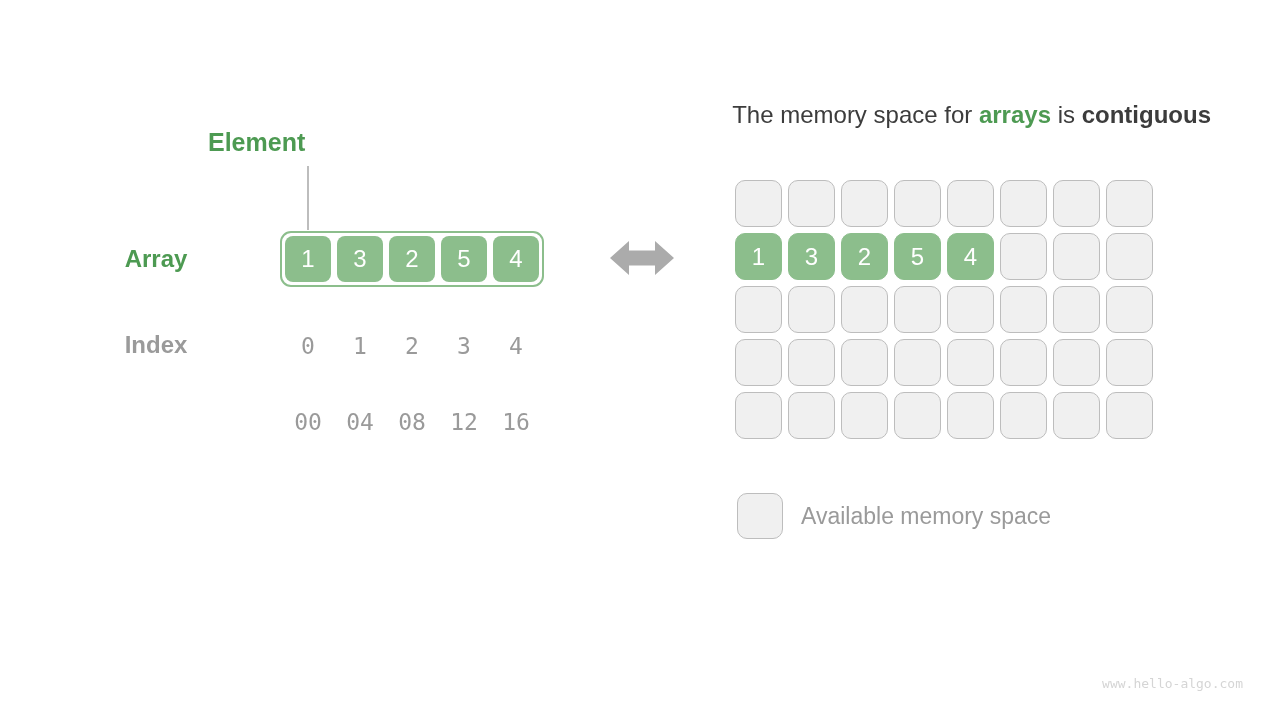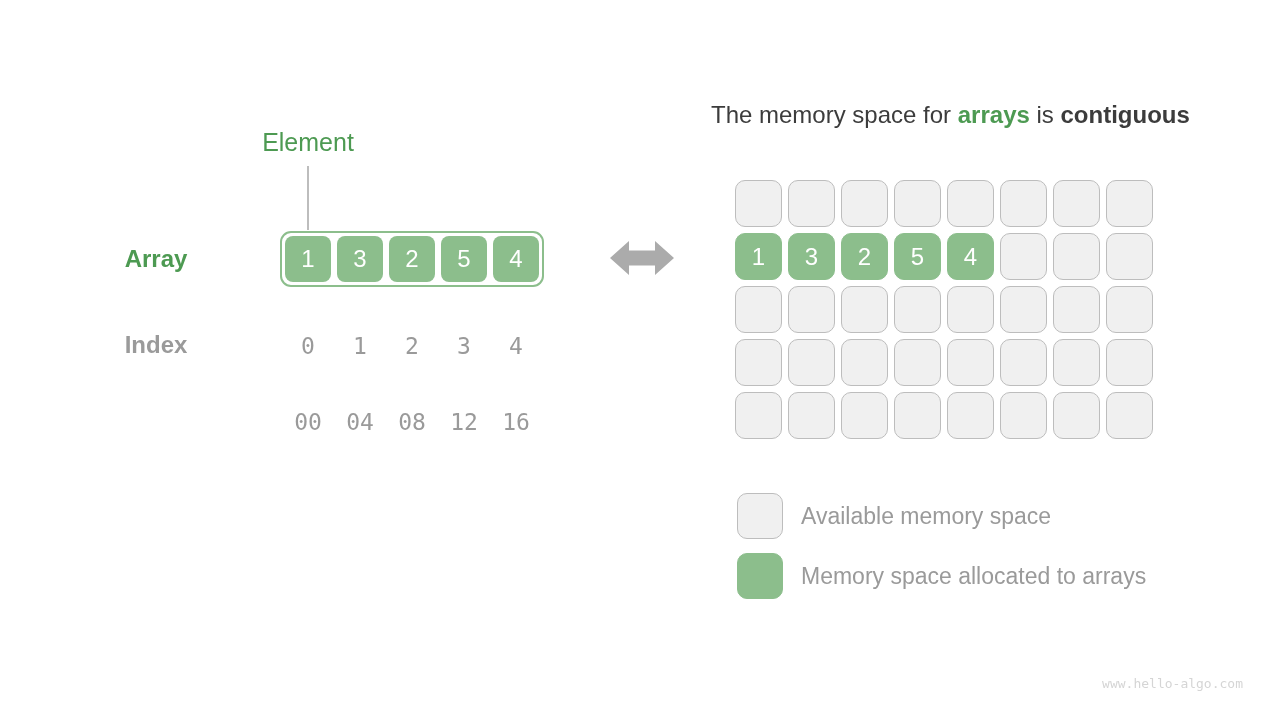--- a/index.html
+++ b/index.html
@@ -22,21 +22,21 @@
     height: 720px;
     background: var(--white);
     overflow: hidden;
     font-family: "Liberation Sans", sans-serif;
   }
   .abs { position: absolute; }
 
   
   .element-label {
     left: 208px; top: 128px; width: 200px; height: 28px;
-    text-align: center; font-size: 25px; font-weight: normal;
+    font-size: 25px; font-weight: bold;
     color: var(--green-dark); line-height: 28px;
   }
   .pointer-line {
     left: 307px; top: 166px; width: 2px; height: 64px;
     background: var(--line);
   }
   .row-label {
     left: 16px; width: 280px; height: 28px;
     text-align: center; font-size: 24px; font-weight: bold;
     line-height: 28px;
@@ -73,21 +73,21 @@
     width: 46px; text-align: center;
     font-size: 23px; line-height: 24px;
   }
 
   
   .double-arrow { left: 610px; top: 238px; }
 
   
   .title {
     left: 711px; top: 101px; width: 500px;
-    font-size: 24px; color: var(--dark-text); line-height: 28px;
+    font-size: 24px; color: var(--dark-text); line-height: 28px; text-align: right;
   }
   .title .hl { color: var(--green-dark); font-weight: bold; }
   .title .b { font-weight: bold; }
 
   .memory-grid {
     left: 735px; top: 180px;
     display: grid;
     grid-template-columns: repeat(8, 47px);
     grid-auto-rows: 47px;
     gap: 6px;
@@ -203,20 +203,16 @@
       <div class="mem-cell"></div>
       <div class="mem-cell"></div>
       <div class="mem-cell"></div>
       <div class="mem-cell"></div>
     </div>
 
   <div class="abs legend legend-1">
     <div class="swatch available"></div>
     <div class="legend-label">Available memory space</div>
   </div>
-  <div class="abs legend legend-2">
-    <div class="swatch allocated"></div>
-    <div class="legend-label">Memory space allocated to arrays</div>
-  </div>
 
   <div class="abs watermark">www.hello-algo.com</div>
 
 </div>
 
 </body></html>

